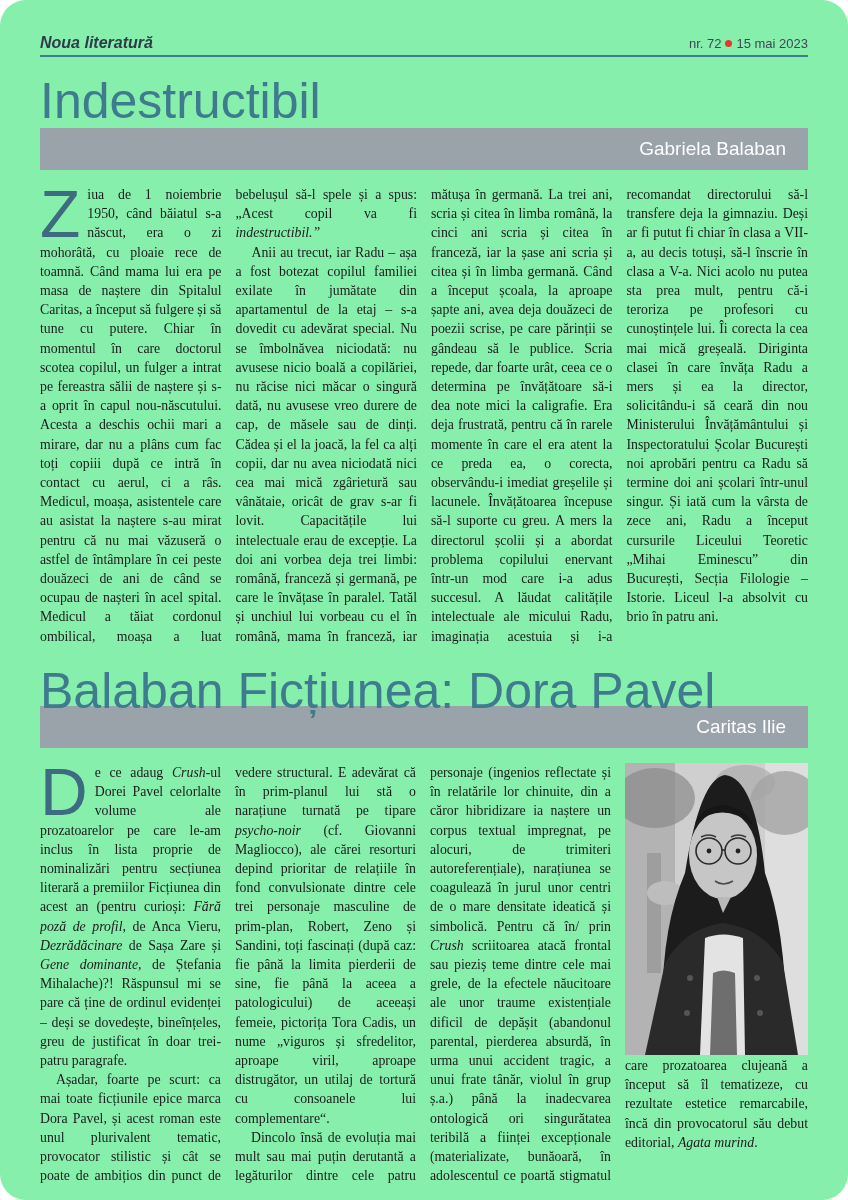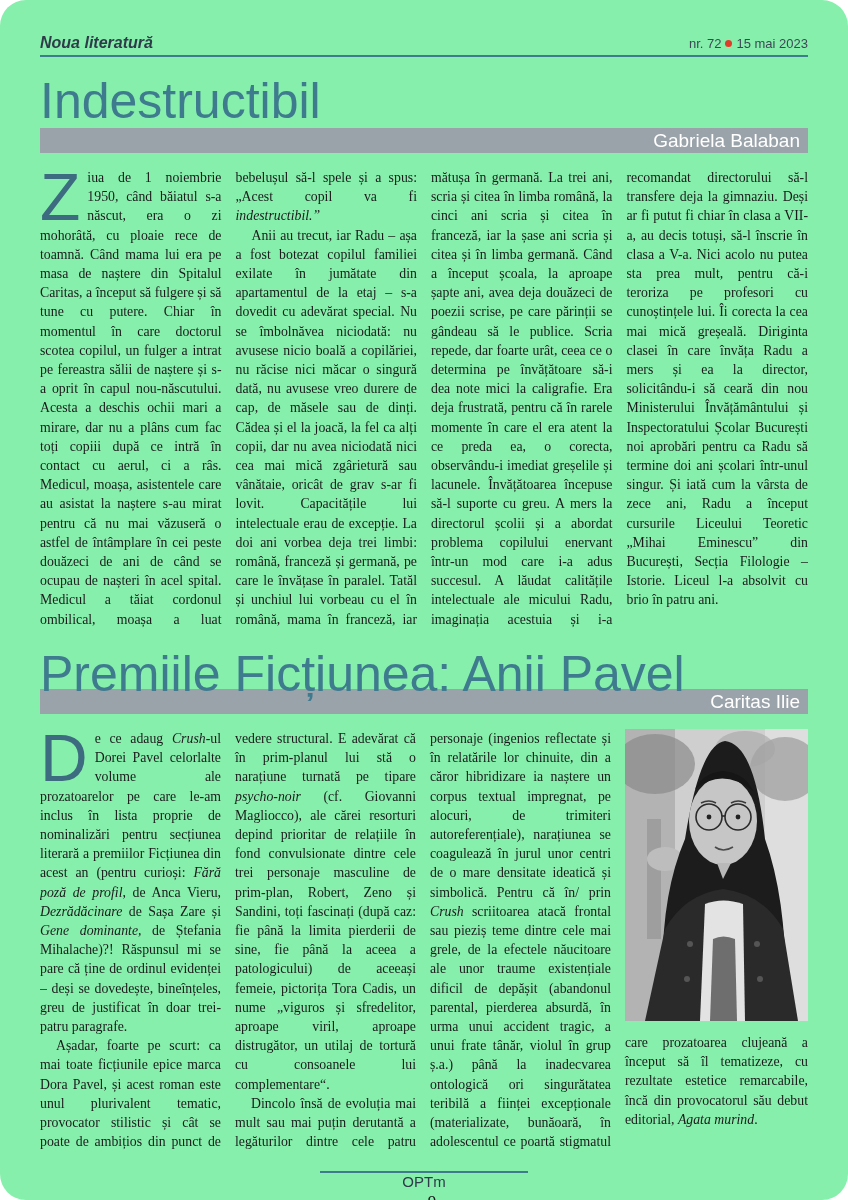--- a/index.html
+++ b/index.html
@@ -11,37 +11,37 @@
   
   .masthead-row{display:flex;justify-content:space-between;align-items:baseline;
     font-family:"Liberation Sans",sans-serif;}
   .pub{font-style:italic;font-weight:bold;font-size:16px;color:#2e3b49;}
   .issue{font-size:13px;color:#3c4855;display:flex;align-items:center;gap:4px;}
   .dot{width:7px;height:7px;border-radius:50%;background:#e03a2a;display:inline-block;}
   .rule{border-top:2px solid #3f7b8e;margin-top:3px;}
   
   .title{font-family:"Liberation Sans",sans-serif;font-weight:300;color:#3f7b8e;
     font-size:50px;line-height:0.96;margin:20px 0 0 0;position:relative;z-index:1;}
-  .byline-bar{background:#9aa2aa;height:25px;display:flex;justify-content:flex-end;
-    align-items:center;padding-right:8px;margin-top:3px;}
+  .byline-bar{background:#9aa2aa;height:42px;display:flex;justify-content:flex-end;
+    align-items:center;padding-right:22px;margin-top:3px;}
   .byline-bar.overlap{margin-top:-9px;position:relative;z-index:0;}
   .byline{font-family:"Liberation Sans",sans-serif;font-weight:300;color:#ffffff;font-size:19px;}
   
   .body1{margin-top:15px;height:462px;column-count:4;column-gap:14px;overflow:hidden;}
   .cols3{width:571px;height:434px;column-count:3;column-gap:14px;overflow:hidden;}
   p.para{margin:0;font-size:13.8px;line-height:19.2px;text-align:justify;
     hyphens:auto;-webkit-hyphens:auto;}
   p.para.indent{text-indent:16px;}
   .dropcap{float:left;font-family:"Liberation Sans",sans-serif;font-weight:300;
     color:#3d6b80;font-size:66px;line-height:52px;padding:3px 7px 0 0;}
   
   .body2{margin-top:15px;display:flex;gap:14px;}
   .photo-col{flex:1;display:flex;flex-direction:column;}
   .photo{width:100%;height:292px;display:block;background:#d6d6d6;}
-  .caption{margin:12px 0 0 0;font-size:13.8px;line-height:19.2px;text-align:justify;
+  .caption{margin:1px 0 0 0;font-size:13.8px;line-height:19.2px;text-align:justify;
     hyphens:auto;-webkit-hyphens:auto;}
   
   footer{display:flex;align-items:center;margin-top:8px;flex-direction:column;}
   .fseg{border-top:2px solid #3f7b8e;height:0;}
   .fseg1{width:208px;}
   .fseg2{flex:1;}
   .flogo{margin:0 9px;font-family:"Liberation Sans",sans-serif;font-size:15px;color:#2e3b49;}
   .pagenum{margin-left:16px;font-size:17px;color:#1b1b1b;}
   i{}
 </style>
@@ -67,21 +67,21 @@
     <div class="byline-bar">
       <span class="byline">Gabriela Balaban</span>
     </div>
     <div class="body1">
       <p class="para"><span class="dropcap">Z</span><span>iua de 1 noiembrie 1950, când băiatul s-a născut, era o zi mohorâtă, cu ploaie rece de toamnă. Când mama lui era pe masa de naștere din Spitalul Caritas, a început să fulgere și să tune cu putere. Chiar în momentul în care doctorul scotea copilul, un fulger a intrat pe fereastra sălii de naștere și s-a oprit în capul nou-născutului. Acesta a deschis ochii mari a mirare, dar nu a plâns cum fac toți copiii după ce intră în contact cu aerul, ci a râs. Medicul, moașa, asistentele care au asistat la naștere s-au mirat pentru că nu mai văzuseră o astfel de întâmplare în cei peste douăzeci de ani de când se ocupau de nașteri în acel spital. Medicul a tăiat cordonul ombilical, moașa a luat bebelușul să-l spele și a spus: „Acest copil va fi </span><i>indestructibil.”</i></p>
         <p class="para indent"><span>Anii au trecut, iar Radu – așa a fost botezat copilul familiei exilate în jumătate din apartamentul de la etaj – s-a dovedit cu adevărat special. Nu se îmbolnăvea niciodată: nu avusese nicio boală a copilăriei, nu răcise nici măcar o singură dată, nu avusese vreo durere de cap, de măsele sau de dinți. Cădea și el la joacă, la fel ca alți copii, dar nu avea niciodată nici cea mai mică zgârietură sau vânătaie, oricât de grav s-ar fi lovit. Capacitățile lui intelectuale erau de excepție. La doi ani vorbea deja trei limbi: română, franceză și germană, pe care le învățase în paralel. Tatăl și unchiul lui vorbeau cu el în română, mama în franceză, iar mătușa în germană. La trei ani, scria și citea în limba română, la cinci ani scria și citea în franceză, iar la șase ani scria și citea și în limba germană. Când a început școala, la aproape șapte ani, avea deja douăzeci de poezii scrise, pe care părinții se gândeau să le publice. Scria repede, dar foarte urât, ceea ce o determina pe învățătoare să-i dea note mici la caligrafie. Era deja frustrată, pentru că în rarele momente în care el era atent la ce preda ea, o corecta, observându-i imediat greșelile și lacunele. Învățătoarea începuse să-l suporte cu greu. A mers la directorul școlii și a abordat problema copilului enervant într-un mod care i-a adus succesul. A lăudat calitățile intelectuale ale micului Radu, imaginația acestuia și i-a recomandat directorului să-l transfere deja la gimnaziu. Deși ar fi putut fi chiar în clasa a VII-a, au decis totuși, să-l înscrie în clasa a V-a. Nici acolo nu putea sta prea mult, pentru că-i teroriza pe profesori cu cunoștințele lui. Îi corecta la cea mai mică greșeală. Diriginta clasei în care învăța Radu a mers și ea la director, solicitându-i să ceară din nou Ministerului Învățământului și Inspectoratului Școlar București noi aprobări pentru ca Radu să termine doi ani școlari într-unul singur. Și iată cum la vârsta de zece ani, Radu a început cursurile Liceului Teoretic „Mihai Eminescu” din București, Secția Filologie – Istorie. Liceul l-a absolvit cu brio în patru ani.</span></p>
     </div>
   </section>
 
   <section>
-    <h1 class="title">Premiile Ficțiunea: Anii Pavel</h1>
+    <h1 class="title">Balaban Ficțiunea: Dora Pavel</h1>
     <div class="byline-bar overlap">
       <span class="byline">Caritas Ilie</span>
     </div>
     <div class="body2">
       <div class="cols3">
           <p class="para"><span class="dropcap">D</span><span>e ce adaug </span><i>Crush</i><span>-ul Dorei Pavel celorlalte volume ale prozatoarelor pe care le-am inclus în lista proprie de nominalizări pentru secțiunea literară a premiilor Ficțiunea din acest an (pentru curioși: </span><i>Fără poză de profil</i><span>, de Anca Vieru, </span><i>Dezrădăcinare</i><span> de Sașa Zare și </span><i>Gene dominante,</i><span> de Ștefania Mihalache)?! Răspunsul mi se pare că ține de ordinul evidenței – deși se dovedește, bineînțeles, greu de justificat în doar trei-patru paragrafe.</span></p>
           <p class="para indent"><span>Așadar, foarte pe scurt: ca mai toate ficțiunile epice marca Dora Pavel, și acest roman este unul plurivalent tematic, provocator stilistic și cât se poate de ambițios din punct de vedere structural. E adevărat că în prim-planul lui stă o narațiune turnată pe tipare </span><i>psycho-noir</i><span> (cf. Giovanni Magliocco), ale cărei resorturi depind prioritar de relațiile în fond convulsionate dintre cele trei personaje masculine de prim-plan, Robert, Zeno și Sandini, toți fascinați (după caz: fie până la limita pierderii de sine, fie până la aceea a patologicului) de aceeași femeie, pictorița Tora Cadis, un nume „viguros și sfredelitor, aproape viril, aproape distrugător, un utilaj de tortură cu consoanele lui complementare“.</span></p>
           <p class="para indent"><span>Dincolo însă de evoluția mai mult sau mai puțin derutantă a legăturilor dintre cele patru personaje (ingenios reflectate și în relatările lor chinuite, din a căror hibridizare ia naștere un corpus textual impregnat, pe alocuri, de trimiteri autoreferențiale), narațiunea se coagulează în jurul unor centri de o mare densitate ideatică și simbolică. Pentru că în/ prin </span><i>Crush</i><span> scriitoarea atacă frontal sau pieziș teme dintre cele mai grele, de la efectele năucitoare ale unor traume existențiale dificil de depășit (abandonul parental, pierderea absurdă, în urma unui accident tragic, a unui frate tânăr, violul în grup ș.a.) până la inadecvarea ontologică ori singurătatea teribilă a ființei excepționale (materializate, bunăoară, în adolescentul ce poartă stigmatul unei boli percepute drept o formă de alteritate radicală, în artistul inadaptat social, în supraviețuitorul genial, incapabil să își gestioneze pierderile, dar și în femeia de o frumusețe nu numai fizică spectaculoasă, transformată principial și folosită primar ca obiect al dorinței). Trecând, desigur, prin tot felul de motive subsumate raportului  în fond inextricabil dintre corpul deopotrivă abrutizat și adulat până la obsesia maladivă, sexualitatea aproape atavică și creația pătimașă – în care tind să văd corolarul identitar specific, pe</span></p>
         </div>
       <aside class="photo-col">

